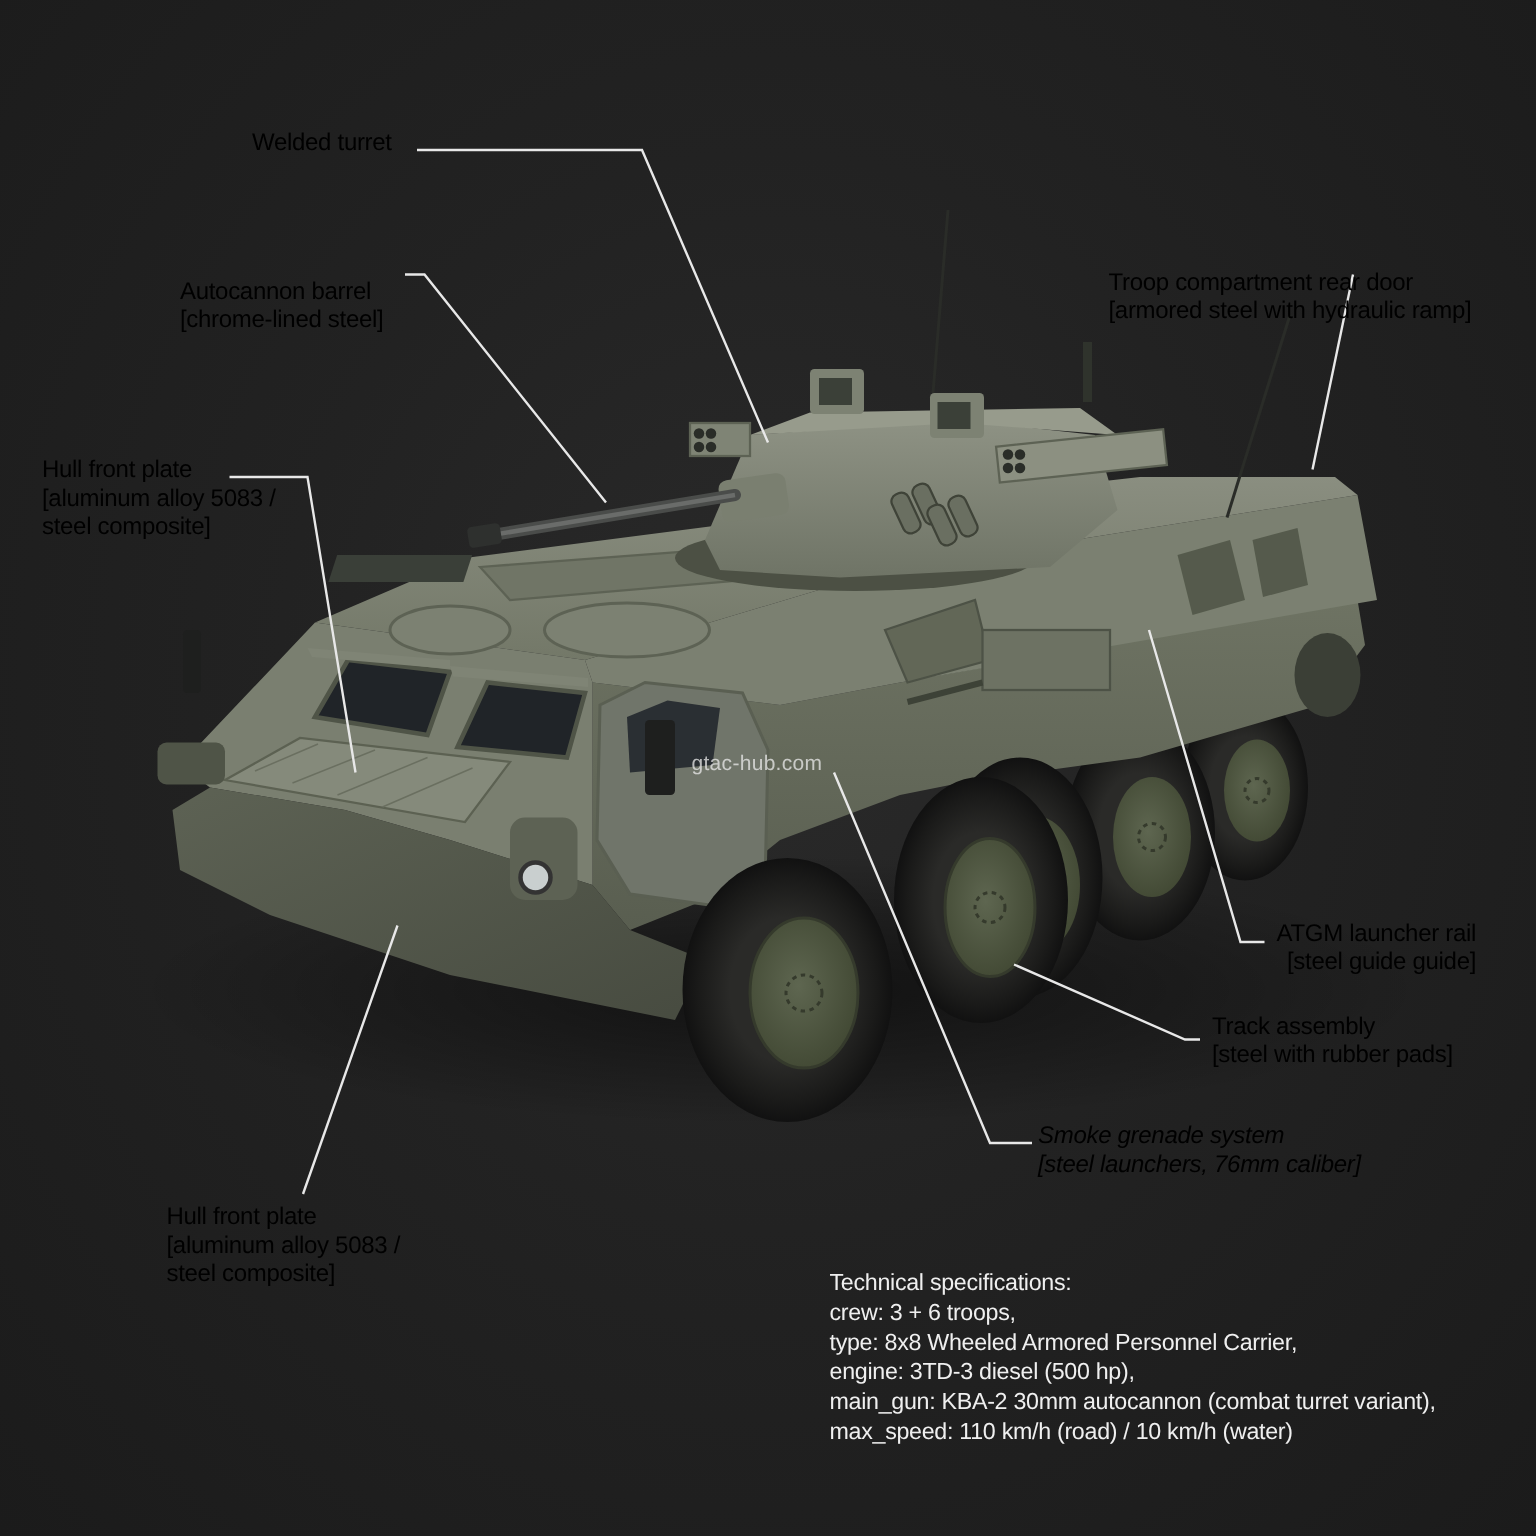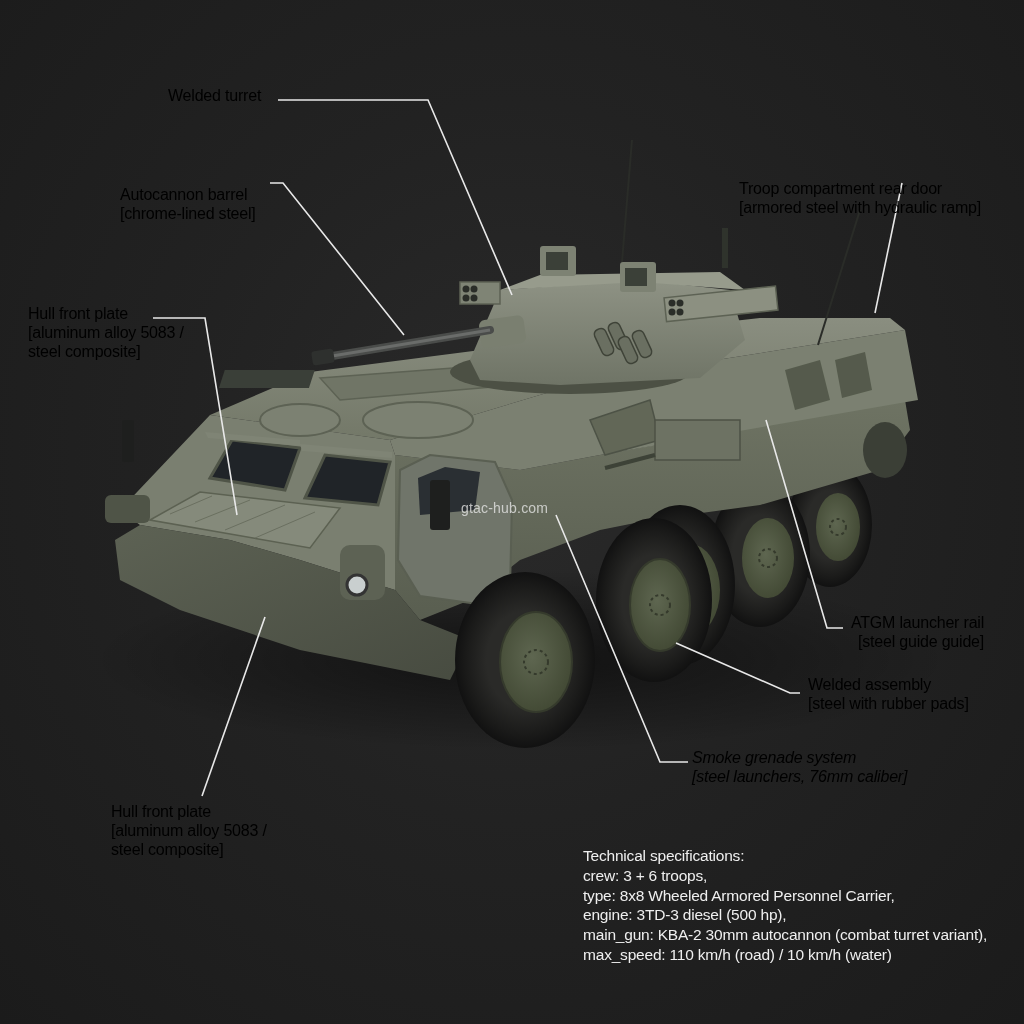--- a/index.html
+++ b/index.html
@@ -18,21 +18,21 @@
     color:#000000;
     white-space:nowrap;
     letter-spacing:-0.2px;
     font-stretch: condensed;
   }
   .callout .title { display:block; }
   .callout .mat { display:block; }
   .specs {
     position:absolute; left:553px; top:846px;
     font-size:15.5px; line-height:19.8px; color:#efefef;
-    white-space:nowrap; letter-spacing:-0.2px;margin-left:30px;
+    white-space:nowrap; letter-spacing:-0.2px;
   }
   .specs .row { display:block; }
   .watermark {
     position:absolute; left:461px; top:500px;
     font-size:14px; color:rgba(235,235,235,0.75);
     letter-spacing:0.2px;
   }
 </style>
 </head>
 <body>
@@ -230,21 +230,21 @@
   <span class="title">Troop compartment rear door</span>
   <span class="mat">[armored steel with hydraulic ramp]</span>
 </div>
 
 <div class="callout" style="left:851px; top:613px;text-align:right;">
   <span class="title">ATGM launcher rail</span>
   <span class="mat">[steel guide guide]</span>
 </div>
 
 <div class="callout" style="left:808px; top:675px;">
-  <span class="title">Welded assembly</span>
+  <span class="title">Track assembly</span>
   <span class="mat">[steel with rubber pads]</span>
 </div>
 
 <div class="callout" style="left:692px; top:748px;font-style:italic;">
   <span class="title">Smoke grenade system</span>
   <span class="mat">[steel launchers, 76mm caliber]</span>
 </div>
 
 <div class="callout" style="left:111px; top:802px;">
   <span class="title">Hull front plate</span>

